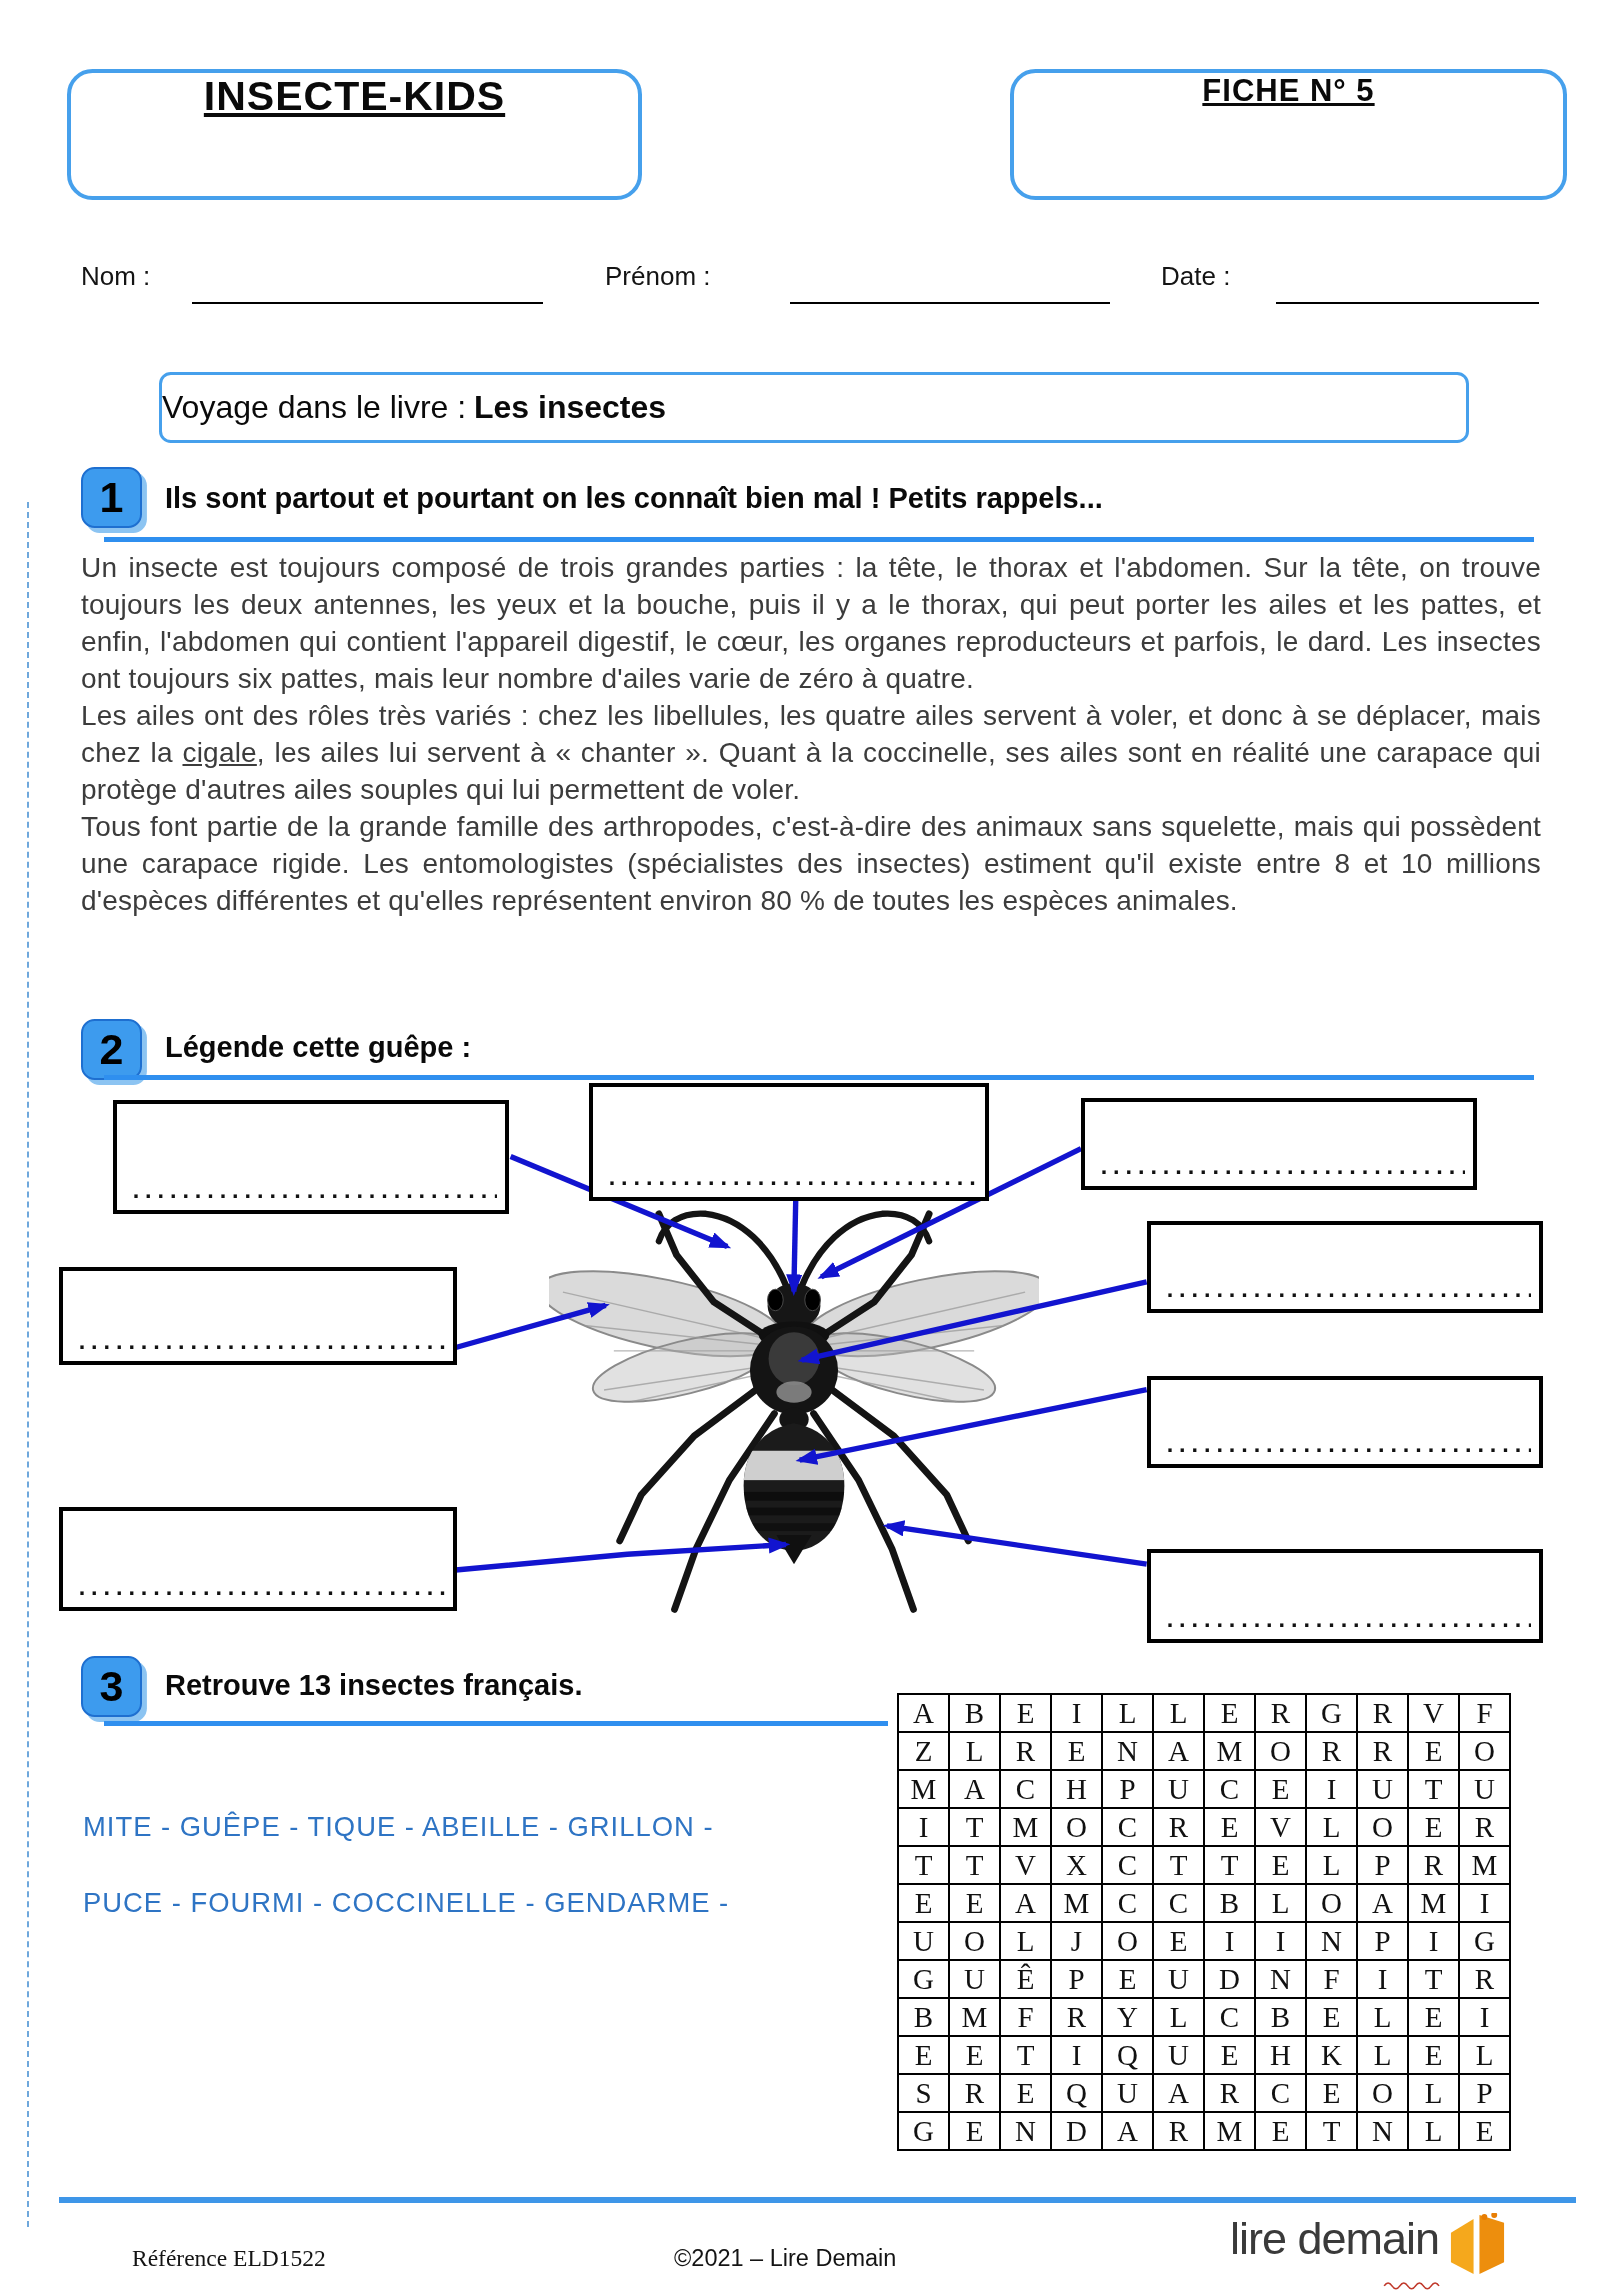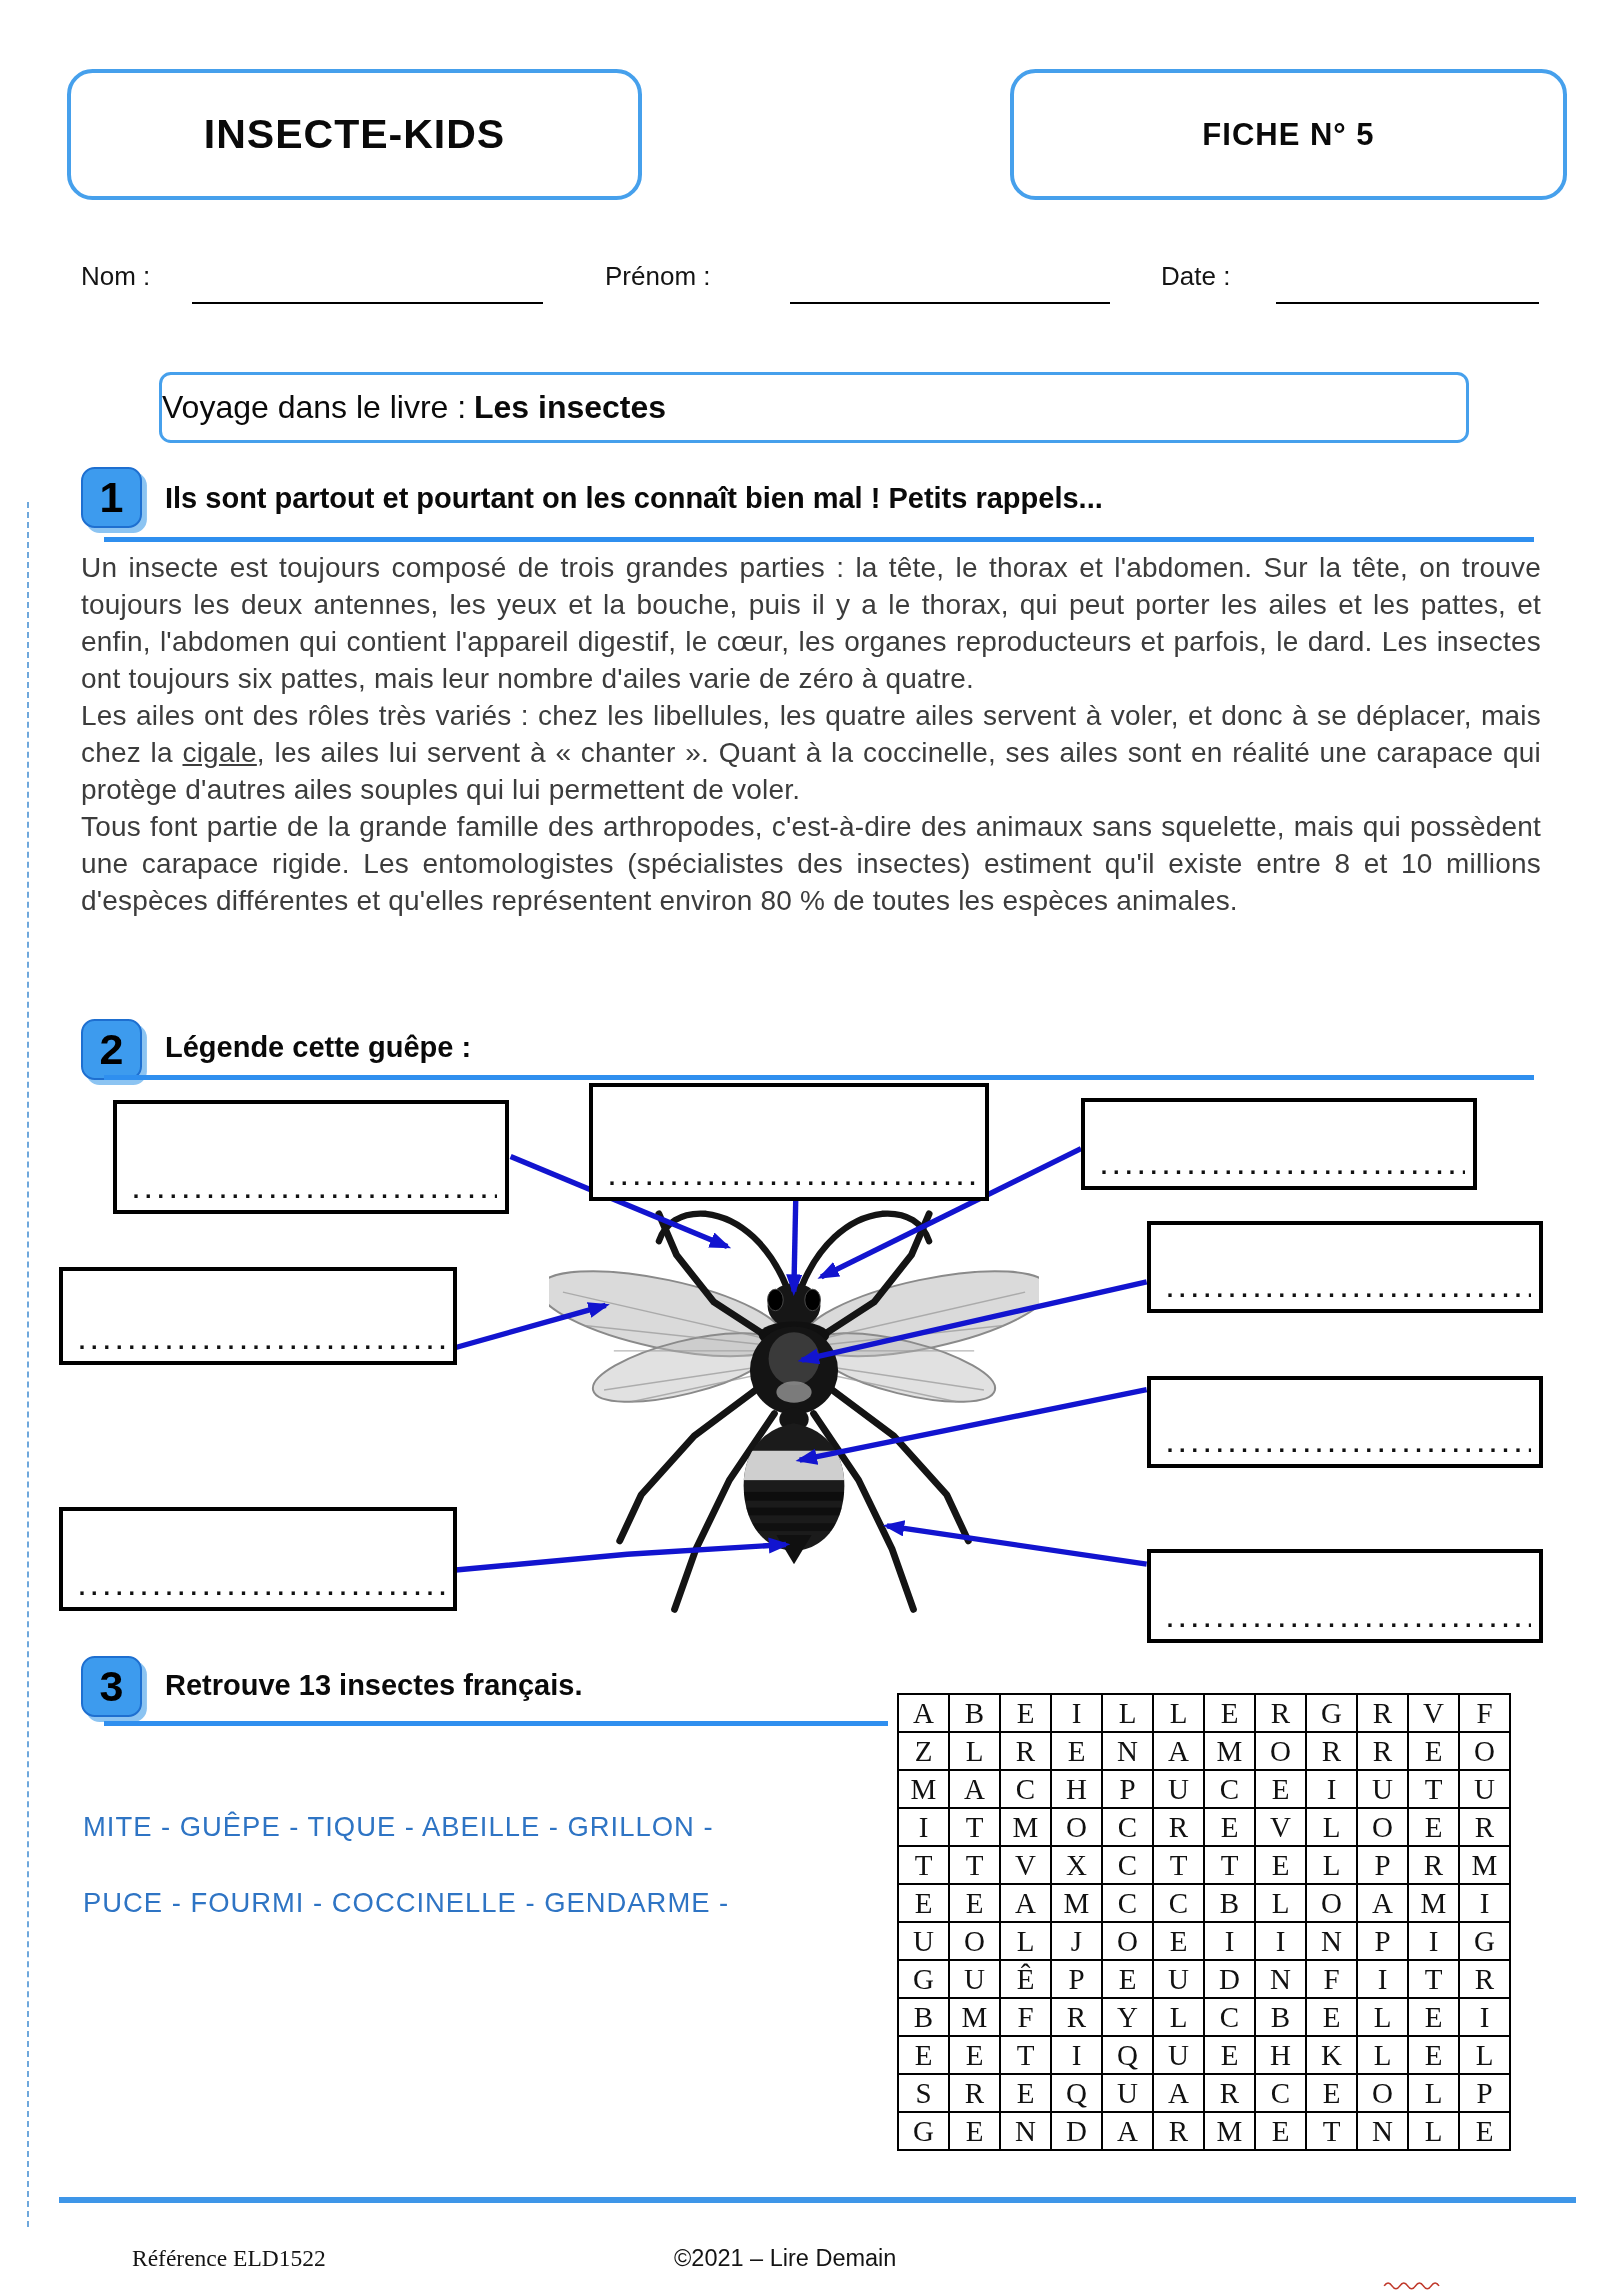--- a/index.html
+++ b/index.html
@@ -5,21 +5,21 @@
   html,body{margin:0;padding:0;background:#ffffff;}
   .page{position:relative;width:1621px;height:2293px;background:#fff;overflow:hidden;
         font-family:"Liberation Sans", sans-serif;color:#222;}
 
   
   .margin-line{position:absolute;left:26.5px;top:502px;height:1725px;width:0;
     border-left:2.9px dashed #6FA8DC;}
 
   
   .hdr-box{position:absolute;border:4.9px solid #46A0EC;border-radius:25.5px;background:#fff;
-    display:flex;align-items:center;justify-content:center;font-weight:bold;color:#0a0a0a;}
+    display:flex;align-items:flex-start;justify-content:center;font-weight:bold;color:#0a0a0a;text-decoration:underline;}
   .brand-box{left:67px;top:69px;width:567px;height:123px;font-size:41px;letter-spacing:1px;}
   .fiche-box{left:1010px;top:69px;width:549px;height:123px;font-size:31px;letter-spacing:1px;}
 
   
   .id-label{position:absolute;top:261px;font-size:26px;font-weight:400;color:#141414;}
   .id-line{position:absolute;top:302px;height:0;border-bottom:2.9px solid #000;}
   .nom-label{left:81px;} .nom-line{left:192px;width:351px;}
   .prenom-label{left:605px;} .prenom-line{left:790px;width:320px;}
   .date-label{left:1161px;} .date-line{left:1276px;width:263px;}
 
@@ -403,18 +403,27 @@
           <td>N</td>
           <td>L</td>
           <td>E</td>
         </tr>
       </tbody>
     </table>
 
   <div class="bottom-rule"></div>
   <div class="footer-text f-ref">Référence ELD1522</div>
   <div class="footer-text f-copy">©2021 – Lire Demain</div>
+  <div class="logo">
+    <span class="logo-text">lire demain</span>
+    <svg class="logo-mark" width="61" height="65" viewBox="0 0 62 66" xmlns="http://www.w3.org/2000/svg">
+      <polygon points="4,20 27,6 27,62 4,50" fill="#F5A81C"></polygon>
+      <polygon points="58,10 33,2 33,62 58,50" fill="#ED8E0D"></polygon>
+      <circle cx="38" cy="4" r="3" fill="#E87E04"></circle>
+      <circle cx="48" cy="2" r="3" fill="#E87E04"></circle>
+    </svg>
+  </div>
   <svg class="logo-squiggle" width="69" height="9.8" viewBox="0 0 70 10" xmlns="http://www.w3.org/2000/svg">
     <path d="M2,6 q4,-6 8,0 t8,0 t8,0 t8,0 t8,0 t8,0 t8,0" stroke="#C0392B" stroke-width="1.6" fill="none"></path>
   </svg>
 
 </div>
 
 
 </body></html>

